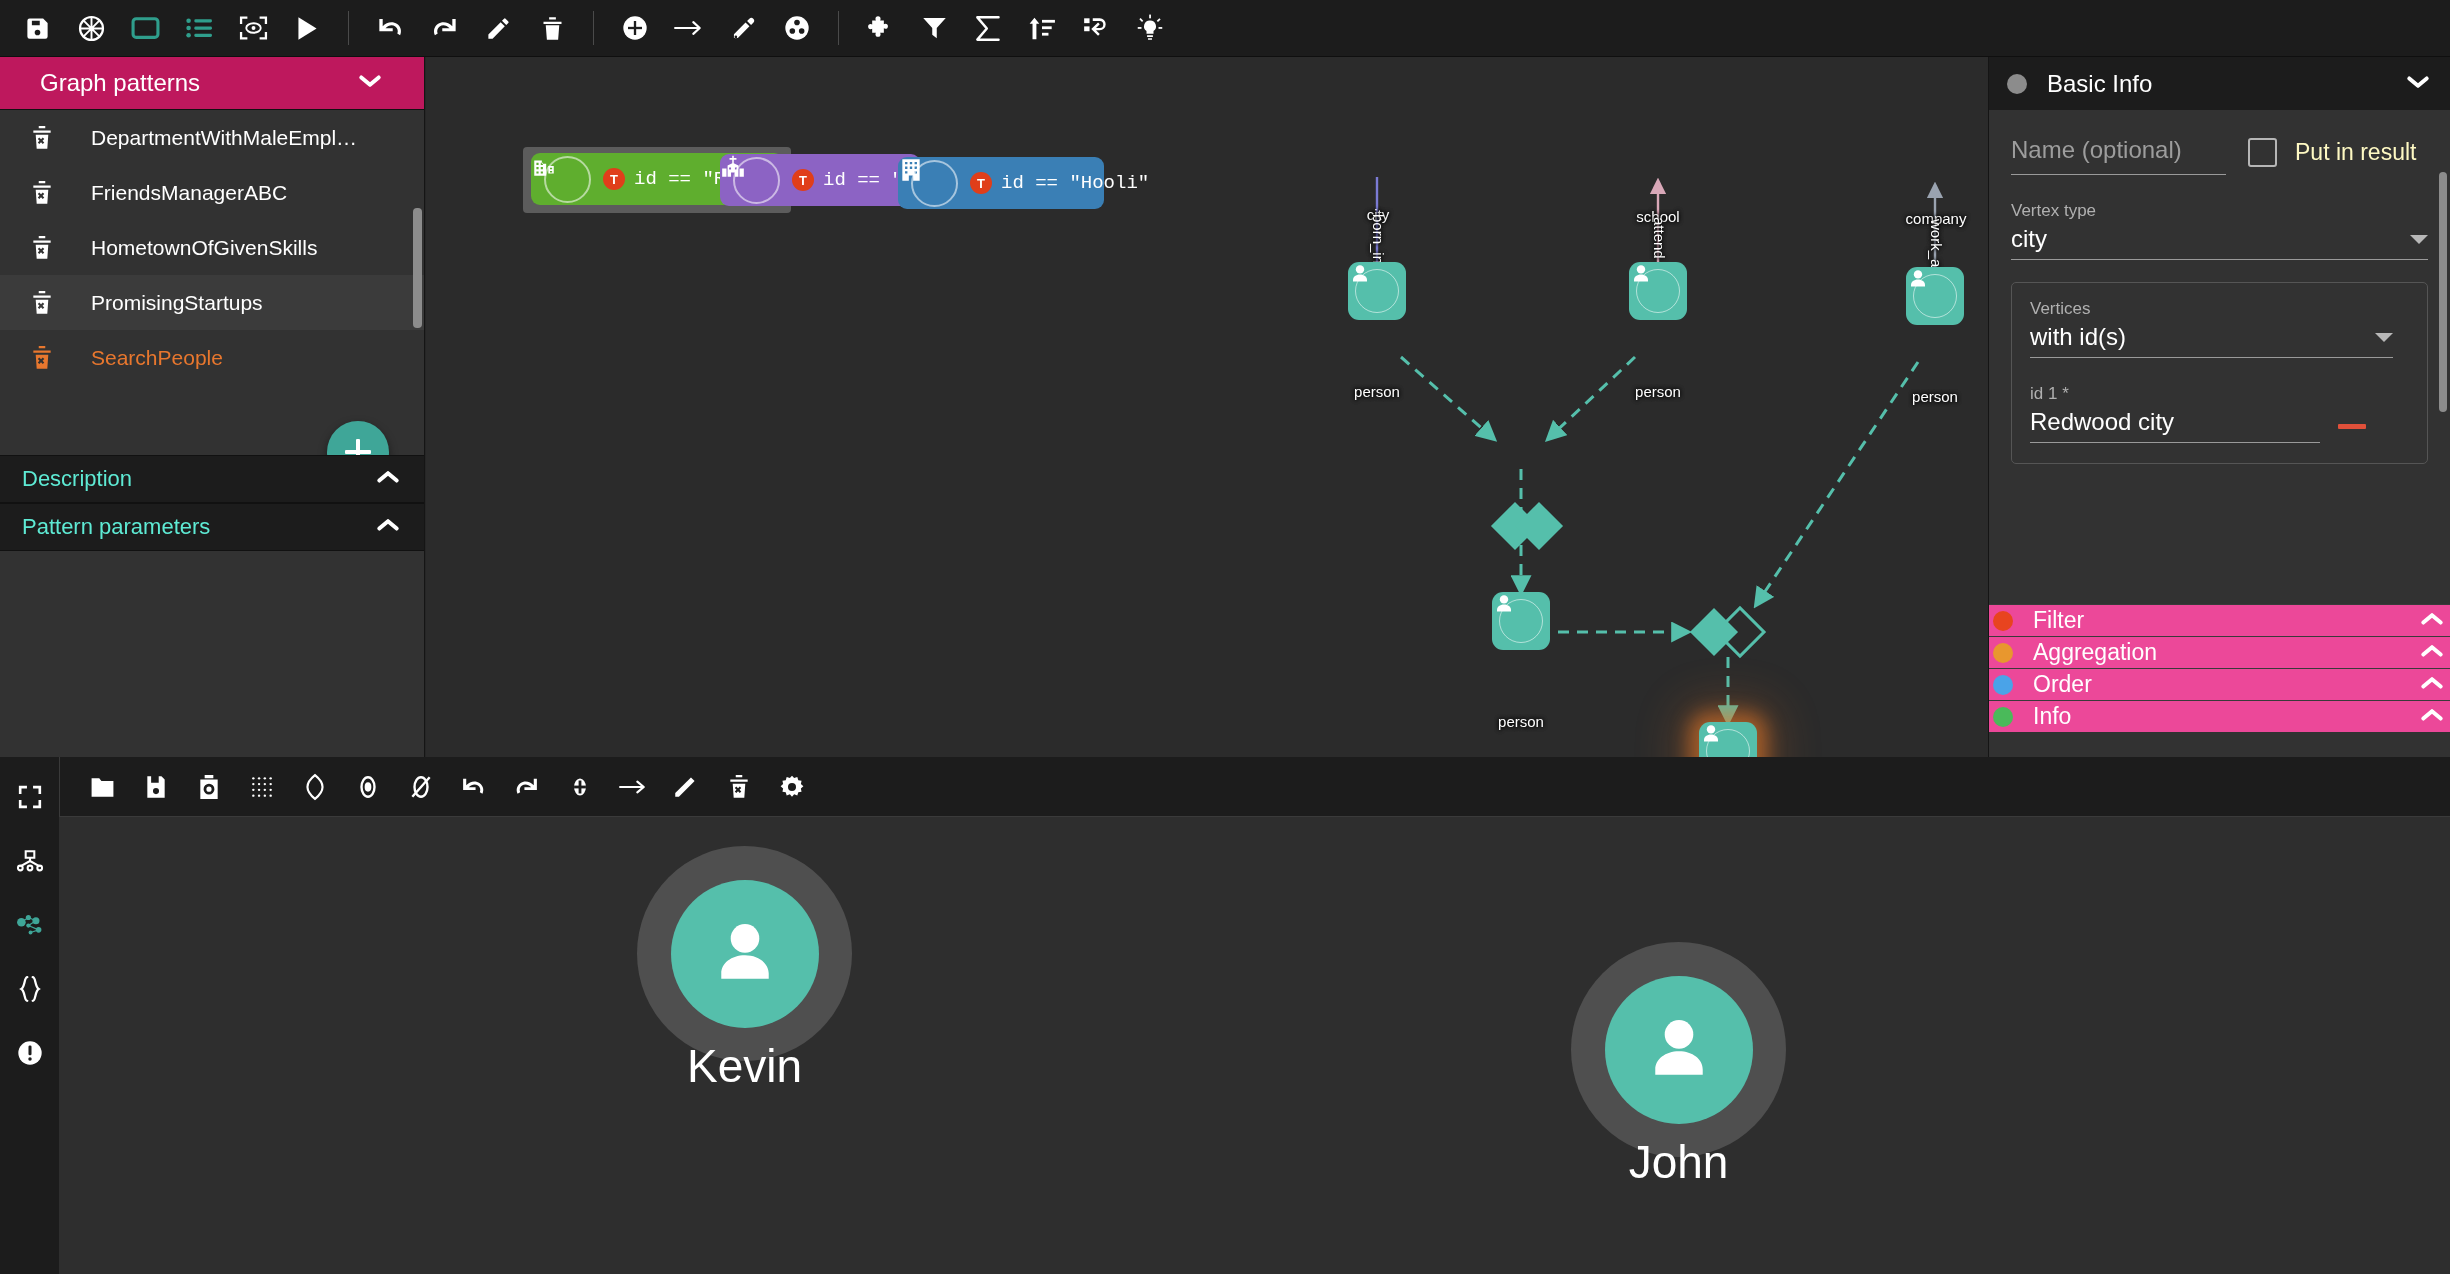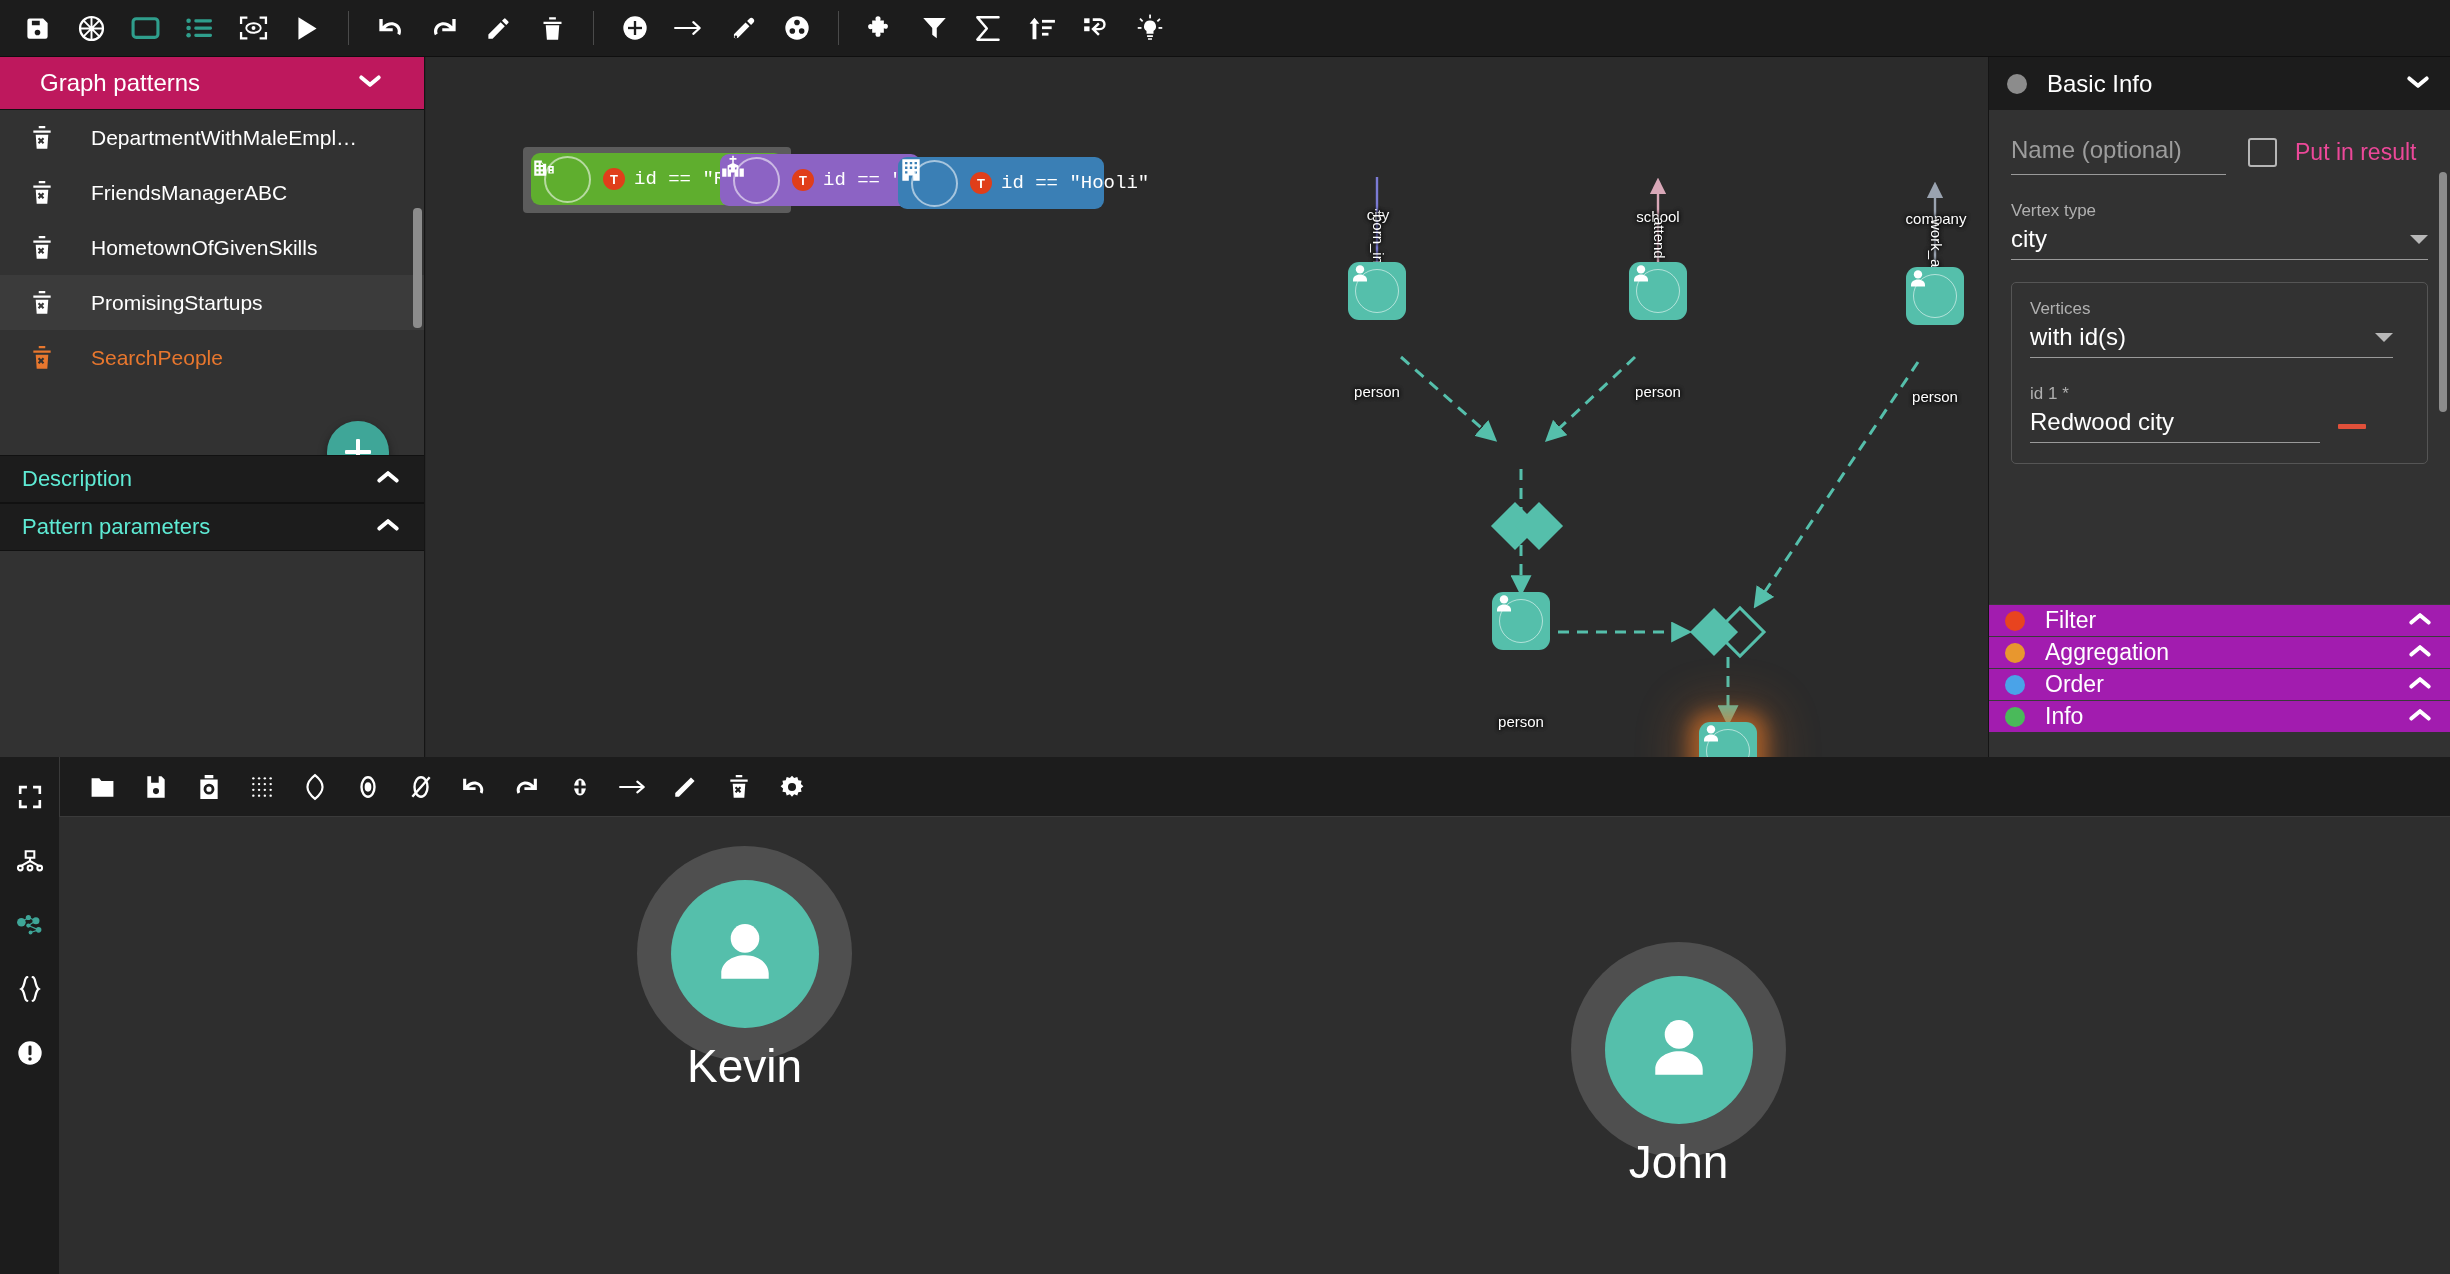--- a/index.html
+++ b/index.html
@@ -135,21 +135,21 @@
 
   .row-name { display: flex; align-items: flex-start; gap: 22px; }
   .ul-input {
     border: none; border-bottom: 1.5px solid #9a9a9a; background: transparent;
     color: #fff; font-size: 24px; font-family: "Liberation Sans", sans-serif;
     padding: 0 0 10px 0; outline: none; width: 215px;
   }
   .ul-input::placeholder { color: #9d9d9d; }
   .cb-wrap { display: flex; align-items: center; gap: 18px; cursor: pointer; padding-top: 2px; }
   .cbox { width: 29px; height: 29px; border: 2.5px solid #b6b6b6; border-radius: 3px; flex: none; }
-  .cb-label { font-size: 23px; color: #ec4899; text-align: right; }
+  .cb-label { font-size: 23px; color: #fef9c3; text-align: right; }
 
   .field-block { margin-top: 26px; }
   .field-label { font-size: 17px; color: #b0b0b0; margin-bottom: 4px; }
   .select-line {
     display: flex; align-items: center; border-bottom: 1.5px solid #9a9a9a;
     padding-bottom: 6px; cursor: pointer;
   }
   .select-line .sv { font-size: 24px; color: #fff; flex: 1; }
   .caret { width: 0; height: 0; border-left: 9px solid transparent; border-right: 9px solid transparent; border-top: 9px solid #b8b8b8; }
 
@@ -161,22 +161,22 @@
   .id-input {
     border: none; border-bottom: 1.5px solid #9a9a9a; background: transparent;
     color: #fff; font-size: 24px; font-family: "Liberation Sans", sans-serif;
     padding: 0 0 6px 0; outline: none; width: 290px;
   }
   .minus-btn { width: 28px; height: 5px; background: #e0503a; border-radius: 1px; margin-bottom: 14px; cursor: pointer; }
 
   .rp-scroll { position: absolute; right: 3px; top: 62px; width: 8px; height: 240px; background: #8c8c8c; border-radius: 4px; }
 
   .acc-row {
-    height: 32px; background: #a21caf; display: flex; align-items: center;
-    padding: 0 16px; cursor: pointer; border-top: 1px solid #3a3a3a;
+    height: 32px; background: #ec4899; display: flex; align-items: center;
+    padding: 0 4px; cursor: pointer; border-top: 1px solid #3a3a3a;
   }
   .acc-row .acc-title { font-size: 23px; color: #fff; flex: 1; margin-left: 20px; }
 
   
   .bottom-rail {
     position: absolute; left: 0; top: 757px; width: 59px; height: 517px;
     background: #1c1c1c; display: flex; flex-direction: column; align-items: center;
     padding-top: 20px; gap: 24px;
   }
   .rbtn { width: 40px; height: 40px; display: flex; align-items: center; justify-content: center; cursor: pointer; }

